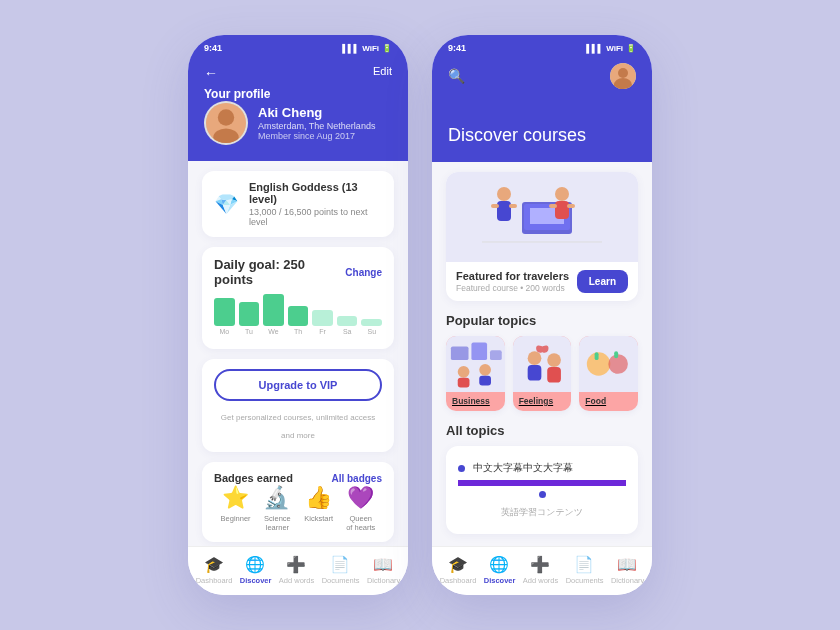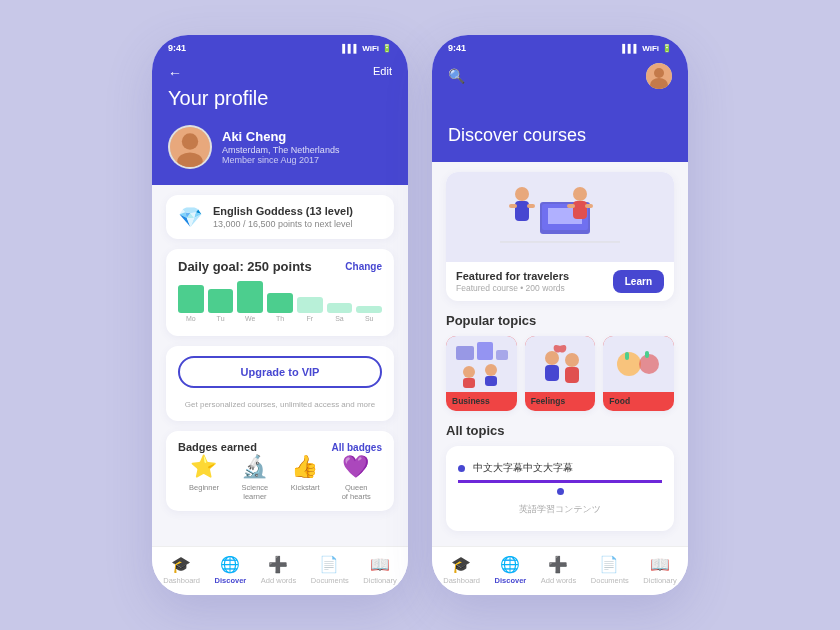--- a/index.html
+++ b/index.html
@@ -10,21 +10,21 @@
       display: flex;
       align-items: center;
       justify-content: center;
       gap: 24px;
       font-family: -apple-system, BlinkMacSystemFont, 'Segoe UI', sans-serif;
       overflow: hidden;
     }
 
     
     .phone {
-      width: 256px;
+      width: 220px;
       height: 560px;
       background: #fff;
       border-radius: 36px;
       overflow: hidden;
       box-shadow: 0 16px 48px rgba(80,80,160,0.18);
       display: flex;
       flex-direction: column;
     }
 
     
@@ -48,21 +48,21 @@
       padding: 6px 16px 16px;
     }
     .left-header .nav-row {
       display: flex;
       justify-content: space-between;
       align-items: center;
       margin-bottom: 8px;
     }
     .left-header .back-icon { font-size: 14px; cursor: pointer; }
     .left-header .edit-btn { font-size: 11px; font-weight: 500; }
-    .left-header .page-title { font-size: 20px; font-weight: 400; margin-bottom: 15px; }
+    .left-header .page-title { font-size: 12px; font-weight: 700; margin-bottom: 0; }
 
     .profile-row {
       display: flex;
       align-items: center;
       gap: 10px;
     }
     .avatar-circle {
       width: 44px;
       height: 44px;
       border-radius: 50%;
@@ -258,43 +258,44 @@
 
     
     .section-title { font-size: 13px; font-weight: 700; color: #333; margin-bottom: 8px; }
     .topics-row {
       display: flex;
       gap: 8px;
       margin-bottom: 12px;
     }
     .topic-card {
       flex: 1;
-      background: #ef4444;
+      background: #fca5a5;
       border-radius: 10px;
       overflow: hidden;
       box-shadow: 0 2px 6px rgba(80,80,160,0.07);
+      text-decoration: underline;
     }
     .topic-illustration {
       width: 100%;
       height: 56px;
       background: #e8e8f8;
       display: flex;
       align-items: center;
       justify-content: center;
     }
     .topic-name { font-size: 8.5px; font-weight: 600; color: #333; padding: 4px 6px 5px; }
 
     
     .all-topics { background: #fff; border-radius: 12px; padding: 10px 12px; box-shadow: 0 2px 8px rgba(80,80,160,0.07); }
     .topic-list-item {
       display: flex;
       align-items: center;
       gap: 8px;
       padding: 5px 0;
-      border-bottom: 3px solid #6d28d9;
+      border-bottom: 6px solid #6d28d9;
     }
     .topic-list-item:last-child { border-bottom: none; flex-direction: column; }
     .topic-dot { width: 7px; height: 7px; border-radius: 50%; background: #4747d1; flex-shrink: 0; }
     .topic-text { font-size: 10px; color: #333; font-weight: 500; }
     .topic-text-sm { font-size: 9px; color: #aaa; }
   </style>
 </head>
 <body>
 
 <div class="phone">

